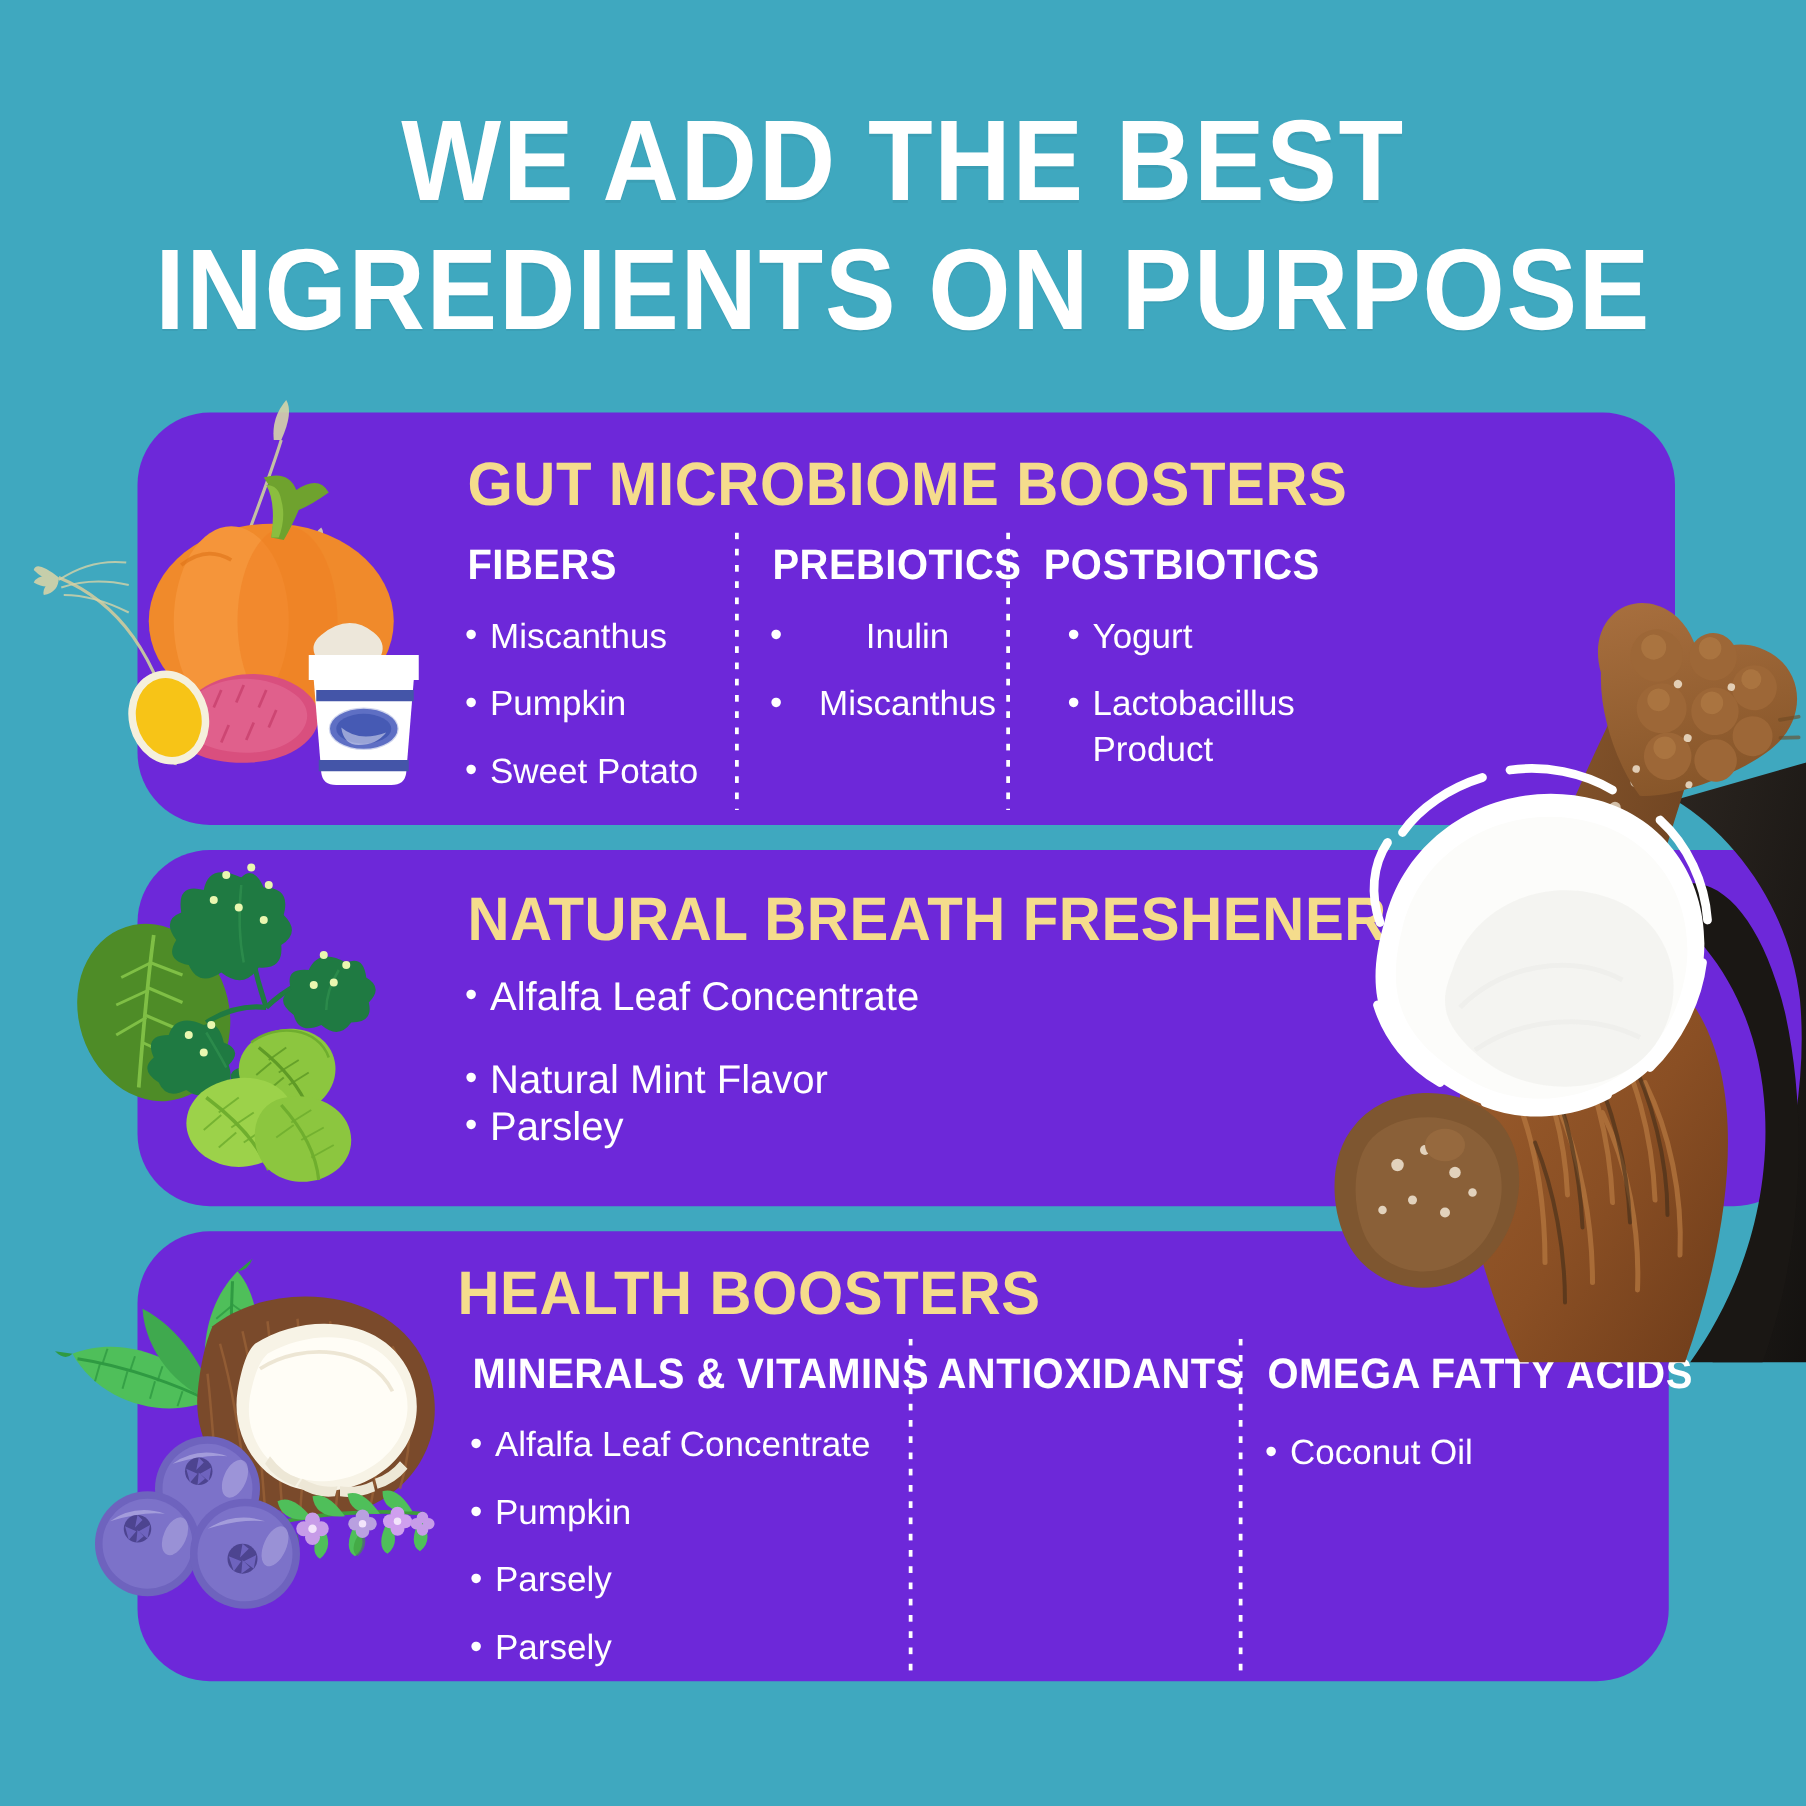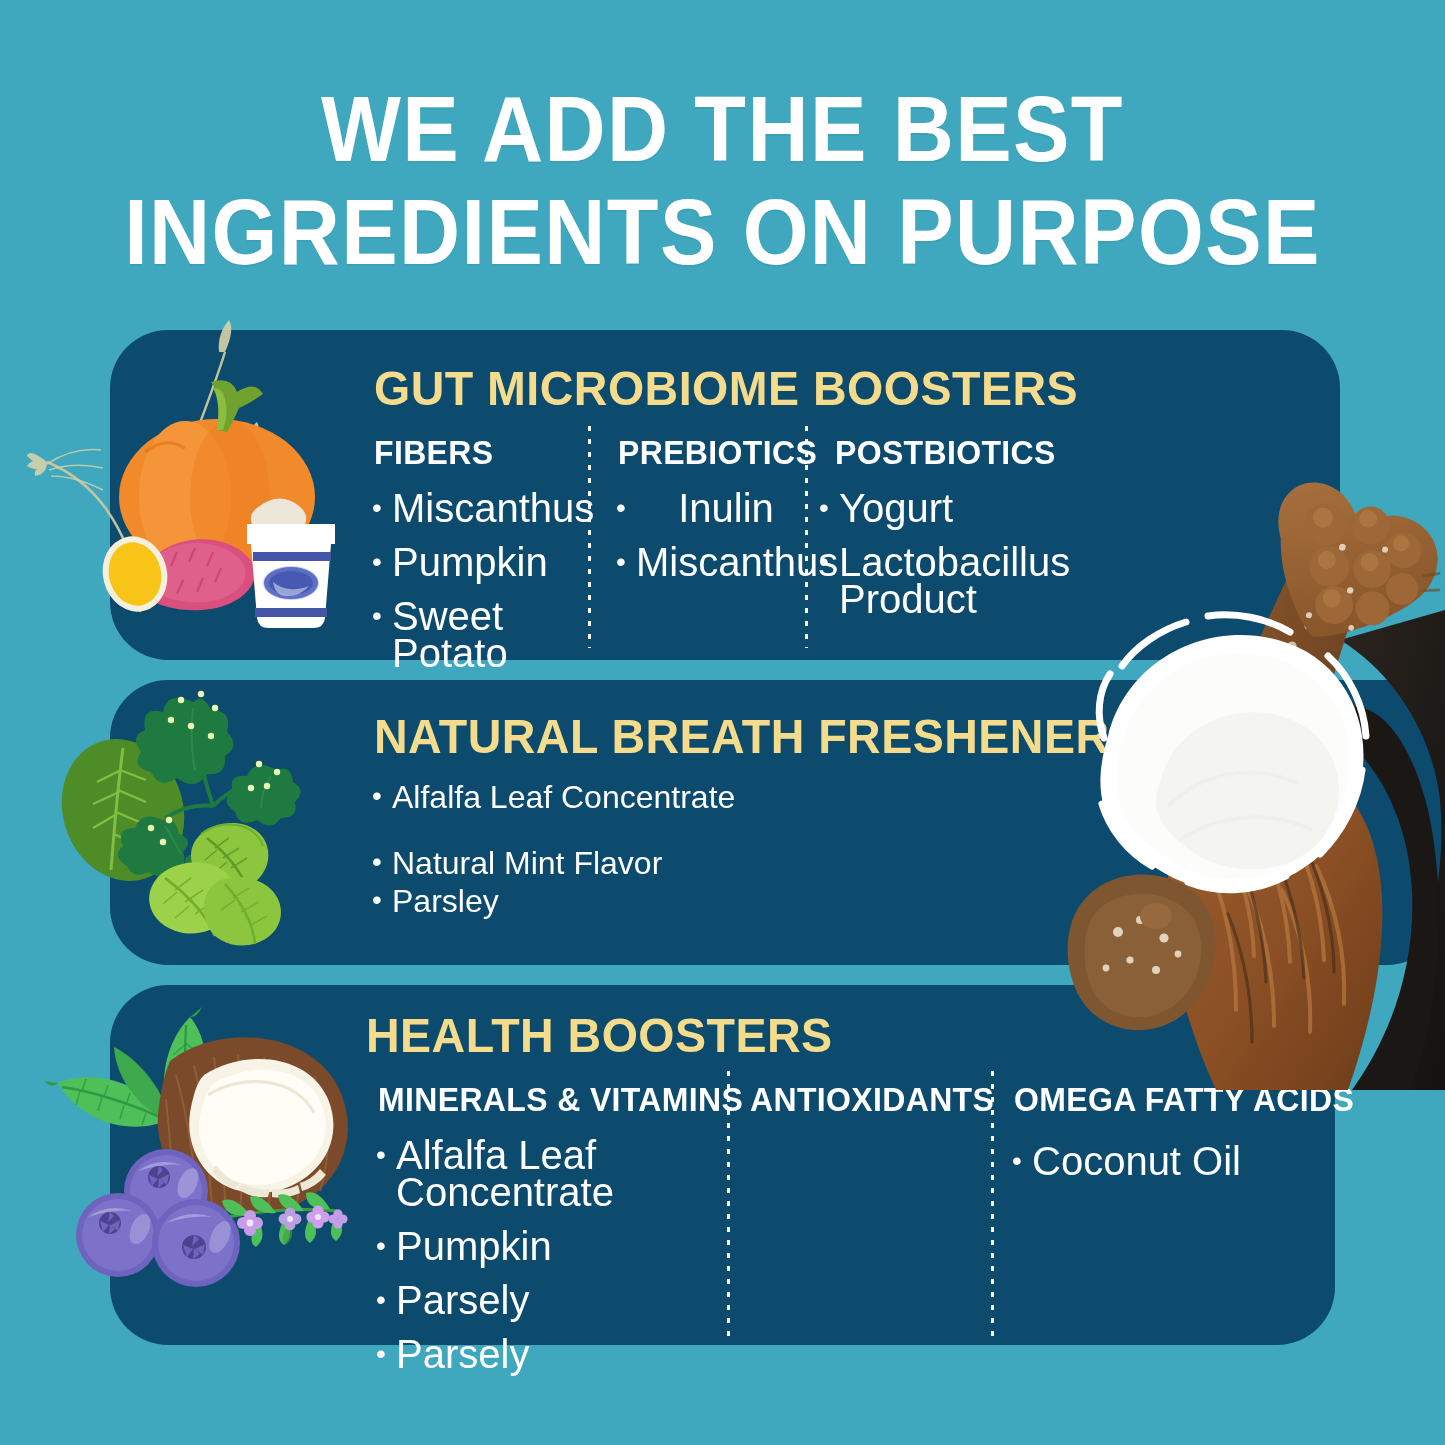--- a/index.html
+++ b/index.html
@@ -37,21 +37,21 @@
     letter-spacing: 1.5px;
     transform: scaleX(0.92);
     transform-origin: center top;
     text-shadow: 0 2px 0 rgba(0,0,0,0.05);
   }
   .title .line { display: block; white-space: nowrap; }
 
   
   .card {
     position: absolute;
-    background: #0c4a6e;
+    background: #6d28d9;
     border-radius: 58px;
   }
   #card-1 { left: 110px; top: 330px;  width: 1230px; height: 330px; }
   #card-2 { left: 110px; top: 680px;  width: 1335px; height: 285px; }
   #card-3 { left: 110px; top: 985px;  width: 1225px; height: 360px; }
 
   .card-heading {
     position: absolute;
     color: #F5DC8C;
     font-family: "Liberation Sans Narrow", "Liberation Sans", sans-serif;
@@ -77,21 +77,21 @@
     transform-origin: left top;
   }
 
   .ing-list {
     position: absolute;
     margin: 0;
     padding: 0;
     list-style: none;
     color: #FFFFFF;
     font-family: "Liberation Sans", sans-serif;
-    font-size: 40px;
+    font-size: 28px;
     line-height: 37px;
   }
   .ing-list li {
     position: relative;
     padding-left: 20px;
     margin-bottom: 17px;
   }
   .ing-list li::before {
     content: "\2022";
     position: absolute;
@@ -141,21 +141,21 @@
       <li>Miscanthus</li>
       <li>Pumpkin</li>
       <li>Sweet Potato</li>
     </ul>
 
     <ul class="ing-list" style="left:506px; top:160px; width:200px;text-align:center;">
       <li>Inulin</li>
       <li>Miscanthus</li>
     </ul>
 
-    <ul class="ing-list" style="left:709px; top:160px; width:215px;">
+    <ul class="ing-list" style="left:744px; top:160px; width:215px;">
       <li>Yogurt</li>
       <li>Lactobacillus Product</li>
     </ul>
 
     <div class="vdiv" style="left:478px; top:96px; height:222px;"></div>
     <div class="vdiv" style="left:695px; top:96px; height:222px;"></div>
 
     <div class="art" style="left:-85px; top:-18px; width:330px; height:330px;">
       <svg width="330" height="330" viewBox="0 0 330 330">
 

